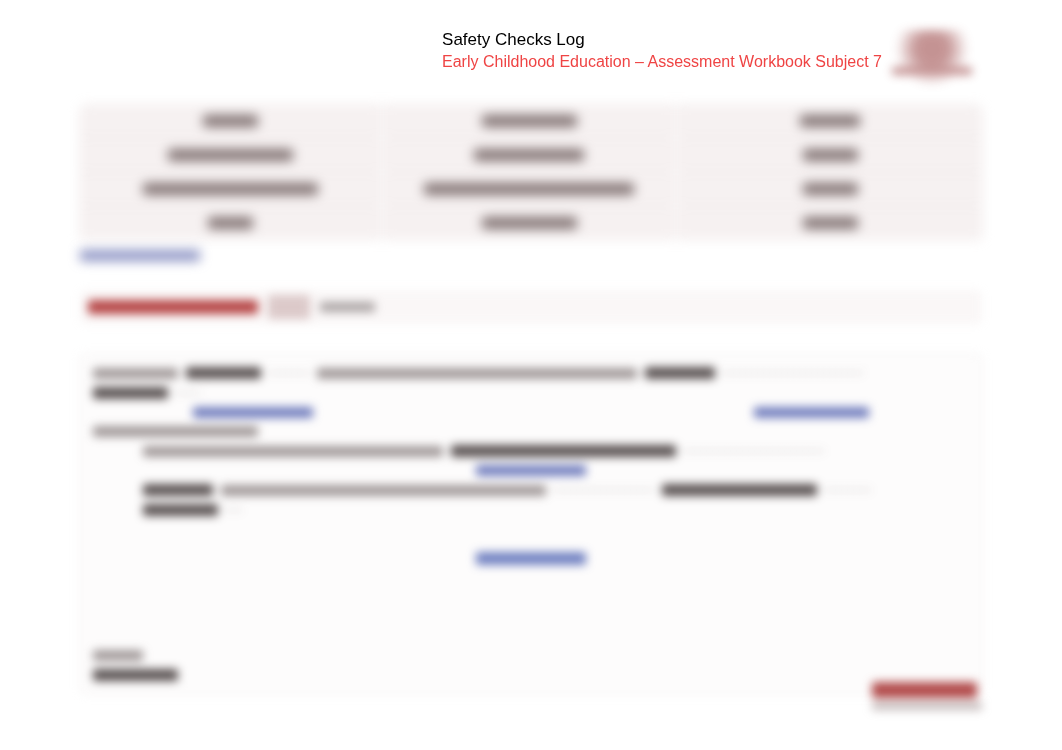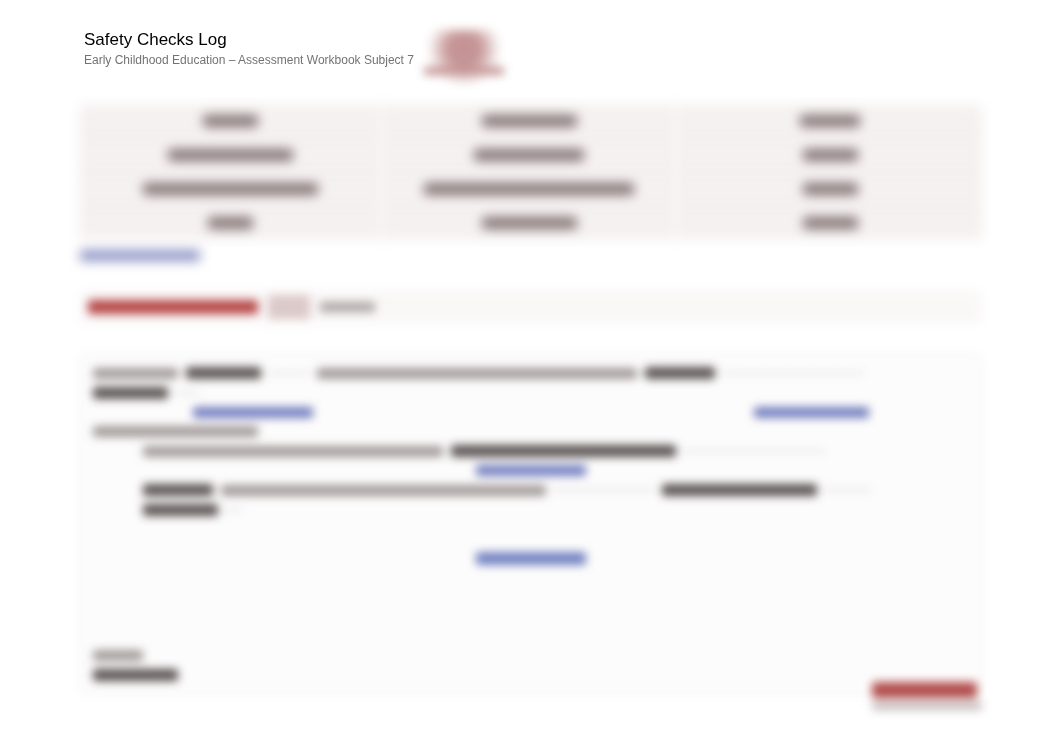--- a/index.html
+++ b/index.html
@@ -10,37 +10,37 @@
     body {
       font-family: Arial, sans-serif;
       background: #ffffff;
       width: 1062px;
       height: 750px;
       position: relative;
       padding: 10px 0;
     }
     .page-header {
       display: flex;
-      justify-content: flex-start;
+      justify-content: flex-end;
       align-items: flex-start;
       padding: 20px 80px 10px 84px;
     }
     .header-text {
       display: flex;
       flex-direction: column;
     }
     .title {
       font-size: 17px;
       font-weight: normal;
       color: #000;
       margin-bottom: 3px;
     }
     .subtitle {
-      font-size: 12px;
-      color: #737373;
+      font-size: 16px;
+      color: #ef4444;
     }
     .logo {
       width: 100px;
       height: 55px;
       filter: blur(5px);
       opacity: 0.5;
       background: radial-gradient(circle at 50% 35%, #8b2a2a 0%, #8b2a2a 25%, transparent 60%);
       position: relative;
     }
     .logo::after {

